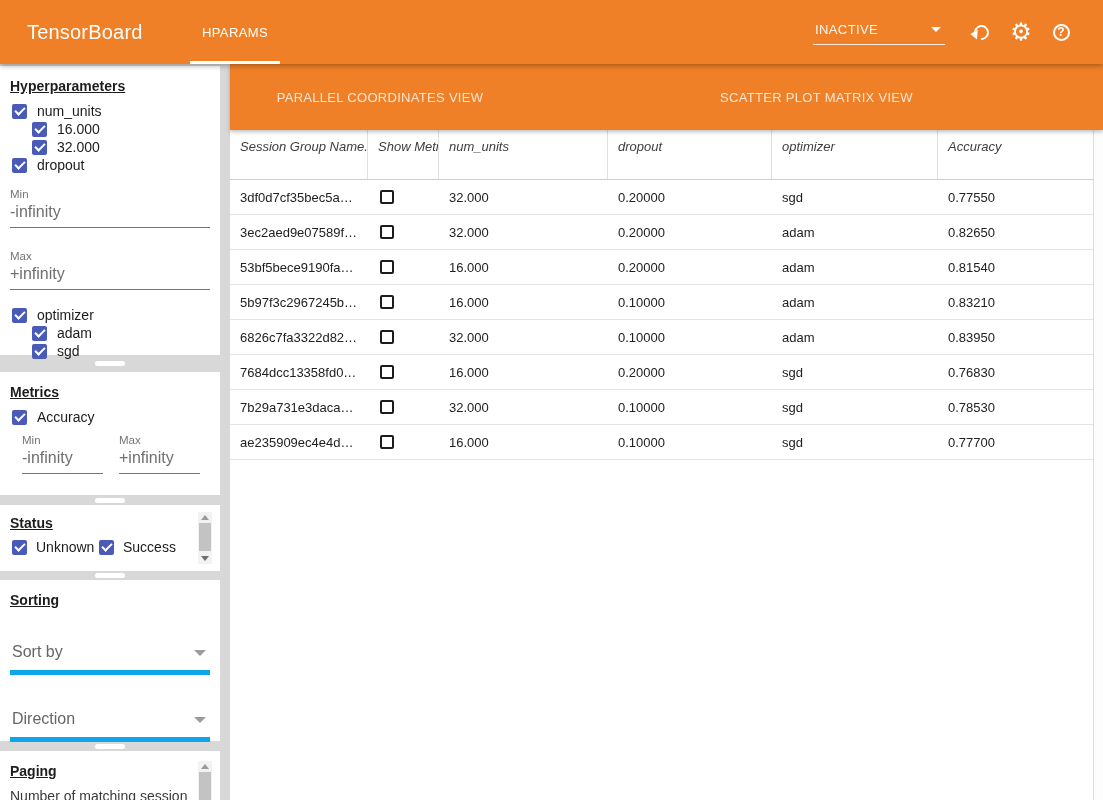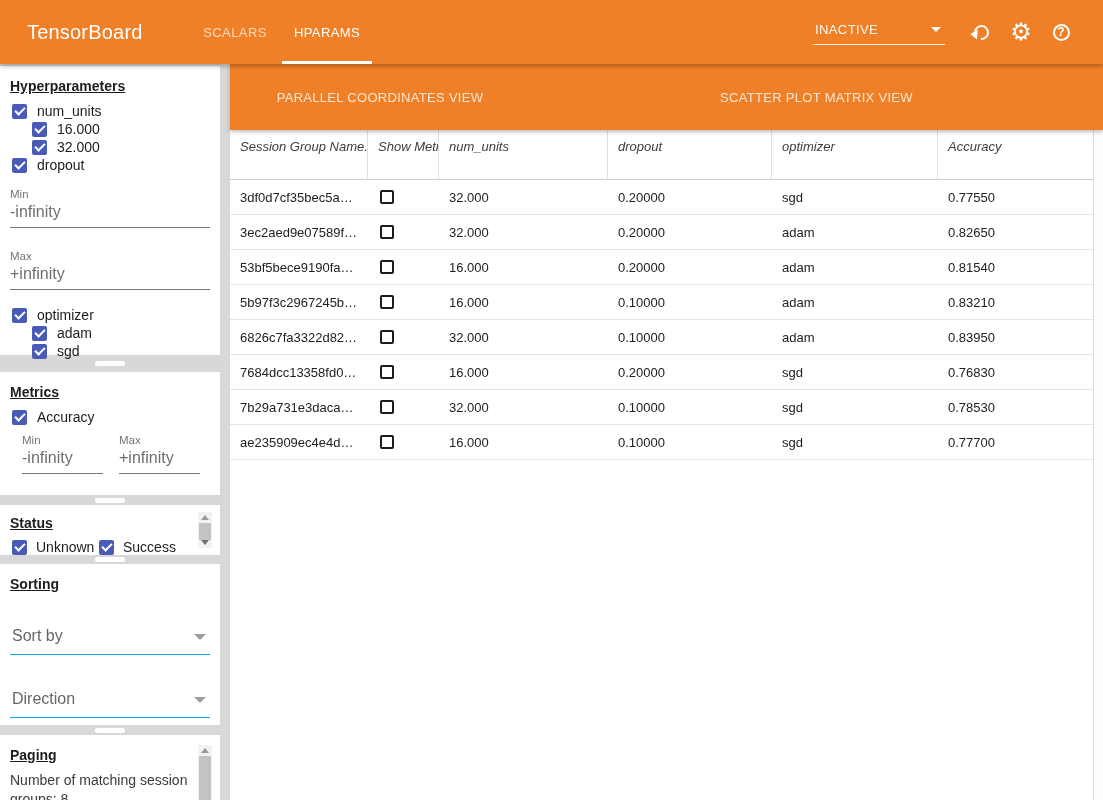--- a/index.html
+++ b/index.html
@@ -78,21 +78,21 @@
   .field .flabel { font-size:11.5px; color:#757575; }
   .field input {
     border:none; outline:none; border-bottom:1px solid #757575; background:transparent;
     width:100%; font-family:"Liberation Sans",sans-serif; font-size:16px; color:#666;
     padding:3px 0 6px 0;
   }
   .field input::placeholder { color:#6f6f6f; opacity:1; }
   .inline-fields { display:flex; gap:16px; margin:8px 10px 0 22px; }
   .inline-fields .field { margin:0; width:81px; }
   .select-box {
-    margin:0 10px; position:relative; border-bottom:1px solid #0ea5e9;
+    margin:0 10px; position:relative; border-bottom:5px solid #0ea5e9;
     color:#666; font-size:16px; padding:2px 2px 9px 2px; cursor:pointer;
   }
   .caret-g {
     position:absolute; right:4px; top:9px; width:0; height:0;
     border-left:6px solid transparent; border-right:6px solid transparent;
     border-top:6px solid #9c9c9c;
   }
   .status-grid { padding-left:12px; }
   .status-row { display:flex; align-items:center; height:18px; }
   .status-item { display:flex; align-items:center; }
@@ -146,21 +146,20 @@
   .fill { flex:1; background:#fff; }
 </style>
 </head>
 <body>
 
 <div class="app">
 
   <div class="toolbar">
     <div class="logo">TensorBoard</div>
     <div class="topnav">
-      <div class="ttab">SCALARS</div>
       <div class="ttab active">HPARAMS</div>
     </div>
     <div class="toolbar-right">
       <div class="run-select">
         <span>INACTIVE</span>
         <span class="caret-w"></span>
       </div>
       <div class="tool-icon">
         <span class="refresh-glyph"></span>
       </div>
@@ -236,21 +235,21 @@
             <div class="flabel">Max</div>
             <input type="text" placeholder="+infinity" style="">
           </div>
         </div>
       </div>
 
       <div class="divider" style="height:10px;">
         <div class="handle"></div>
       </div>
 
-      <div class="card" style="height:50px; overflow:hidden;">
+      <div class="card" style="height:66px; overflow:hidden;">
         <div class="sec-h" style="margin:10px 0 7px 10px;">Status</div>
         <div class="status-grid">
           <div class="status-row">
             <div class="status-item first">
               <span class="cb"></span>
               <span class="cb-label">Unknown</span>
             </div>
             <div class="status-item">
               <span class="cb"></span>
               <span class="cb-label">Success</span>

